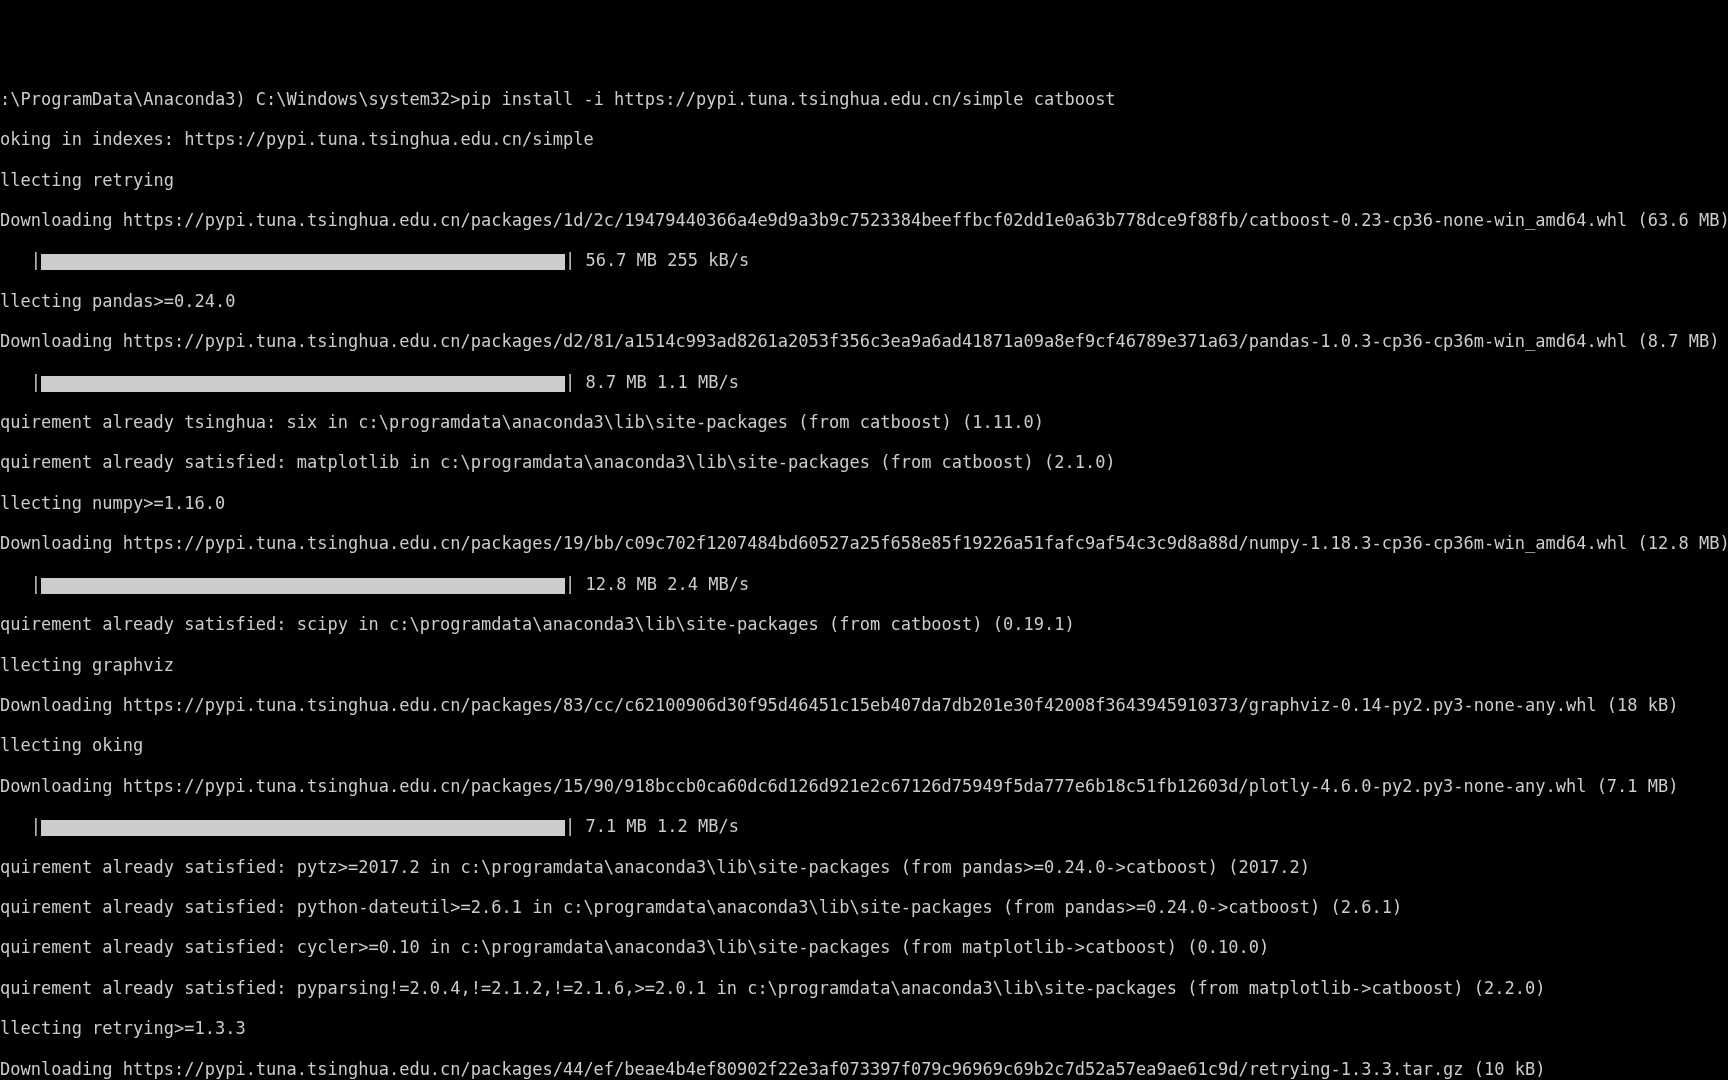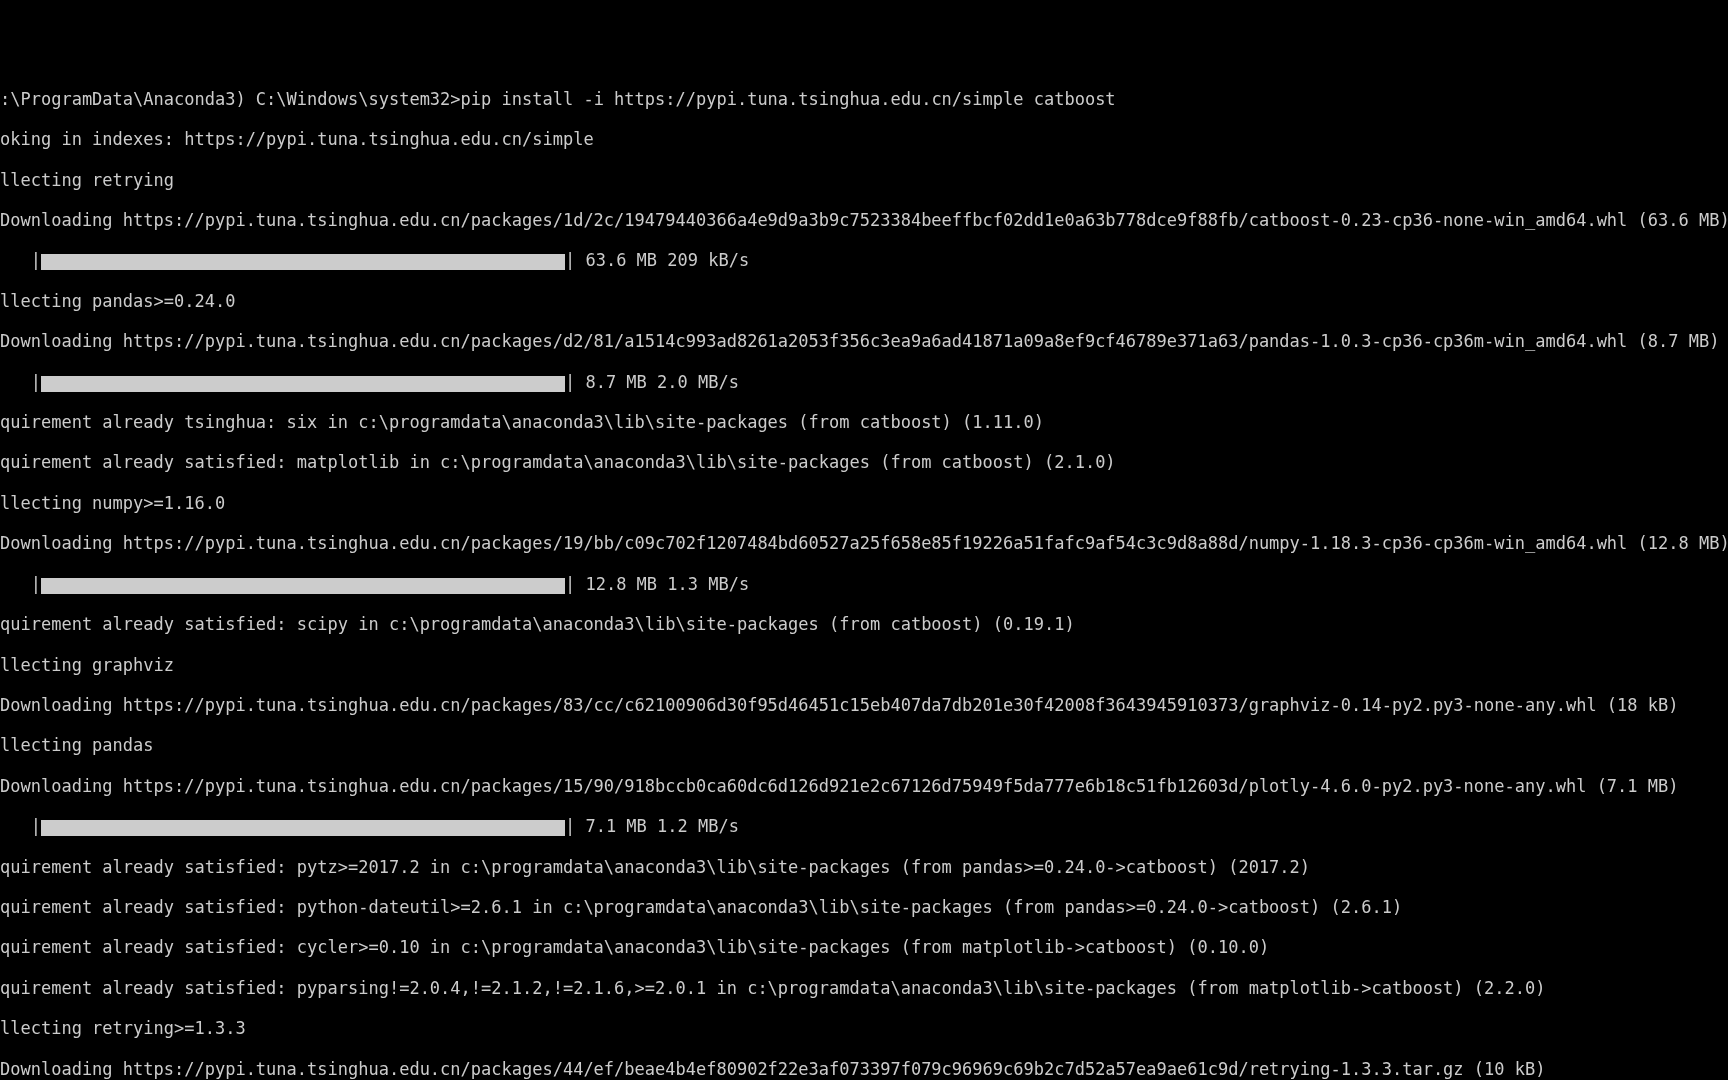--- a/index.html
+++ b/index.html
@@ -25,33 +25,33 @@
   </style>
 </head>
 <body>
 
 
 
 <div class="line"><span>:\ProgramData\Anaconda3) C:\Windows\system32&gt;</span><span>pip install -i https://pypi.tuna.tsinghua.edu.cn/simple catboost</span></div>
 <div class="line">oking in indexes: https://pypi.tuna.tsinghua.edu.cn/simple</div>
 <div class="line">llecting retrying</div>
 <div class="line">Downloading https://pypi.tuna.tsinghua.edu.cn/packages/1d/2c/19479440366a4e9d9a3b9c7523384beeffbcf02dd1e0a63b778dce9f88fb/catboost-0.23-cp36-none-win_amd64.whl (63.6 MB)</div>
-<div class="line"><span>   |</span><span class="bar" style="width:524px"></span><span>| 63.6 MB 209 kB/s</span></div>
+<div class="line"><span>   |</span><span class="bar" style="width:524px"></span><span>| 56.7 MB 255 kB/s</span></div>
 <div class="line">llecting pandas&gt;=0.24.0</div>
 <div class="line">Downloading https://pypi.tuna.tsinghua.edu.cn/packages/d2/81/a1514c993ad8261a2053f356c3ea9a6ad41871a09a8ef9cf46789e371a63/pandas-1.0.3-cp36-cp36m-win_amd64.whl (8.7 MB)</div>
-<div class="line"><span>   |</span><span class="bar" style="width:524px"></span><span>| 8.7 MB 2.0 MB/s</span></div>
+<div class="line"><span>   |</span><span class="bar" style="width:524px"></span><span>| 8.7 MB 1.1 MB/s</span></div>
 <div class="line">quirement already tsinghua: six in c:\programdata\anaconda3\lib\site-packages (from catboost) (1.11.0)</div>
 <div class="line">quirement already satisfied: matplotlib in c:\programdata\anaconda3\lib\site-packages (from catboost) (2.1.0)</div>
 <div class="line">llecting numpy&gt;=1.16.0</div>
 <div class="line">Downloading https://pypi.tuna.tsinghua.edu.cn/packages/19/bb/c09c702f1207484bd60527a25f658e85f19226a51fafc9af54c3c9d8a88d/numpy-1.18.3-cp36-cp36m-win_amd64.whl (12.8 MB)</div>
-<div class="line"><span>   |</span><span class="bar" style="width:524px"></span><span>| 12.8 MB 1.3 MB/s</span></div>
+<div class="line"><span>   |</span><span class="bar" style="width:524px"></span><span>| 12.8 MB 2.4 MB/s</span></div>
 <div class="line">quirement already satisfied: scipy in c:\programdata\anaconda3\lib\site-packages (from catboost) (0.19.1)</div>
 <div class="line">llecting graphviz</div>
 <div class="line">Downloading https://pypi.tuna.tsinghua.edu.cn/packages/83/cc/c62100906d30f95d46451c15eb407da7db201e30f42008f3643945910373/graphviz-0.14-py2.py3-none-any.whl (18 kB)</div>
-<div class="line">llecting pandas</div>
+<div class="line">llecting oking</div>
 <div class="line">Downloading https://pypi.tuna.tsinghua.edu.cn/packages/15/90/918bccb0ca60dc6d126d921e2c67126d75949f5da777e6b18c51fb12603d/plotly-4.6.0-py2.py3-none-any.whl (7.1 MB)</div>
 <div class="line"><span>   |</span><span class="bar" style="width:524px"></span><span>| 7.1 MB 1.2 MB/s</span></div>
 <div class="line">quirement already satisfied: pytz&gt;=2017.2 in c:\programdata\anaconda3\lib\site-packages (from pandas&gt;=0.24.0-&gt;catboost) (2017.2)</div>
 <div class="line">quirement already satisfied: python-dateutil&gt;=2.6.1 in c:\programdata\anaconda3\lib\site-packages (from pandas&gt;=0.24.0-&gt;catboost) (2.6.1)</div>
 <div class="line">quirement already satisfied: cycler&gt;=0.10 in c:\programdata\anaconda3\lib\site-packages (from matplotlib-&gt;catboost) (0.10.0)</div>
 <div class="line">quirement already satisfied: pyparsing!=2.0.4,!=2.1.2,!=2.1.6,&gt;=2.0.1 in c:\programdata\anaconda3\lib\site-packages (from matplotlib-&gt;catboost) (2.2.0)</div>
 <div class="line">llecting retrying&gt;=1.3.3</div>
 <div class="line">Downloading https://pypi.tuna.tsinghua.edu.cn/packages/44/ef/beae4b4ef80902f22e3af073397f079c96969c69b2c7d52a57ea9ae61c9d/retrying-1.3.3.tar.gz (10 kB)</div>
 
 

